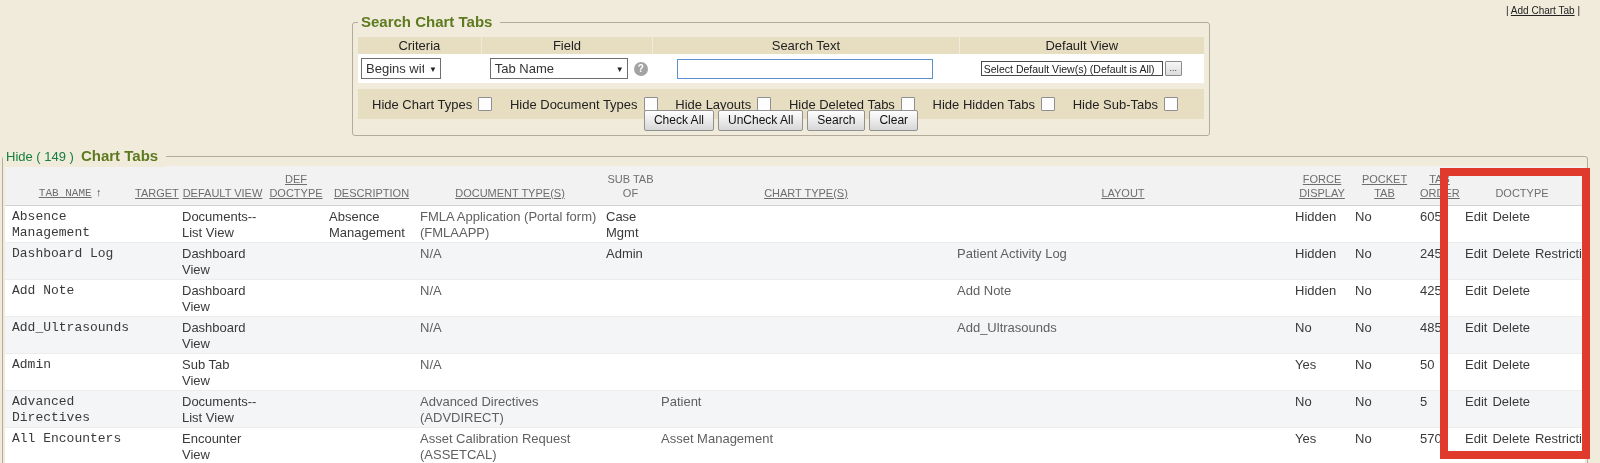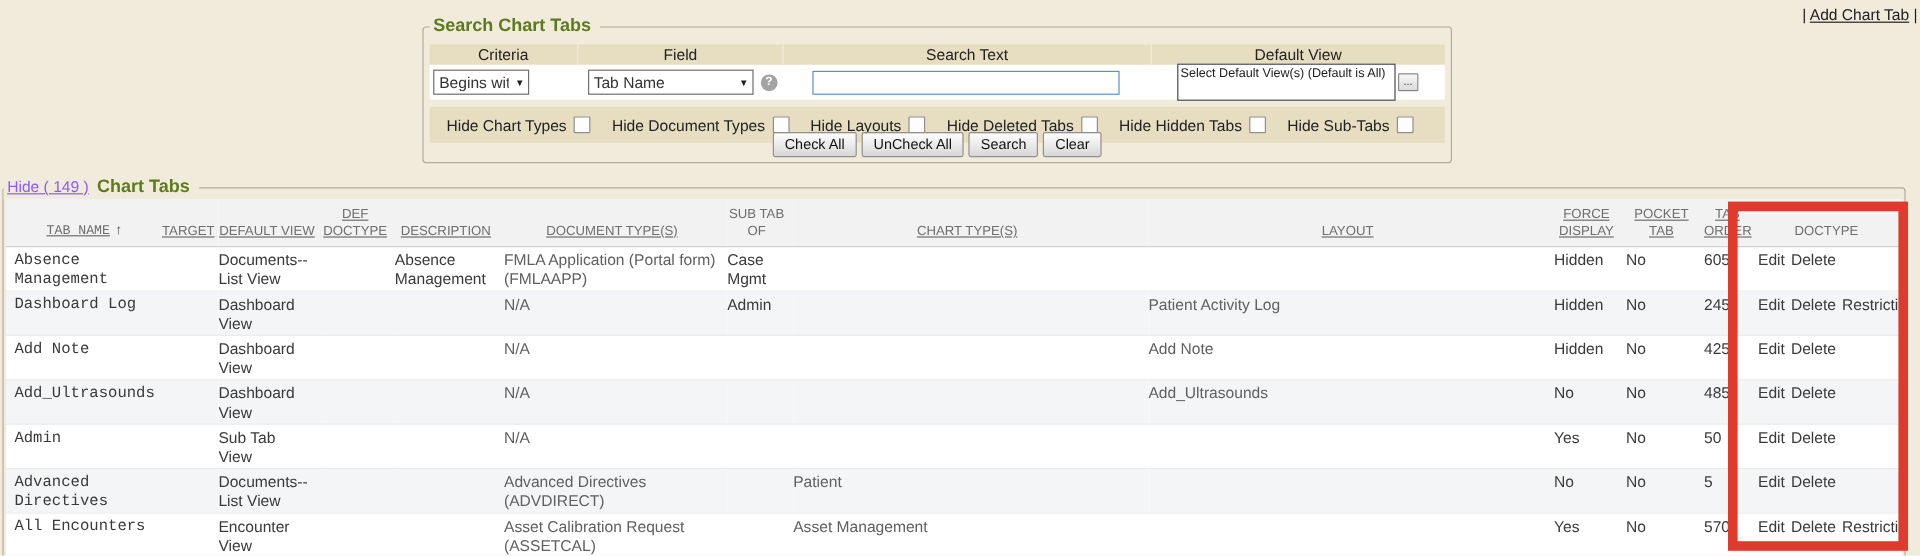--- a/index.html
+++ b/index.html
@@ -2,21 +2,21 @@
 <html><head>
 <meta charset="utf-8">
 <style>
   html,body{margin:0;padding:0;}
   body{
     width:1600px;height:463px;overflow:hidden;position:relative;
     background:#f1ebdc;color:#333;
     font-family:"Liberation Sans","DejaVu Sans",sans-serif;font-size:13px;
   }
   
-  .top-link{position:absolute;top:5px;right:2px;font-size:13px;color:#222;padding-left:48px;}
+  .top-link{position:absolute;top:5px;right:20px;font-size:10px;color:#222;padding-left:48px;}
   .top-link a{text-decoration:underline;color:#222;cursor:pointer;}
 
   
   .fs{position:absolute;border:1px solid #b3ac9c;border-radius:3px;box-sizing:border-box;}
   .fs-legend{position:absolute;top:-11px;left:5px;background:#f1ebdc;
     padding:0 8px 0 3px;font-size:15px;font-weight:bold;color:#5d7a1f;line-height:20px;white-space:nowrap;}
 
   
   .search-fs{left:352px;top:22px;width:858px;height:114px;}
   .search-inner{margin:14px 5px 0 5px;}
@@ -32,36 +32,36 @@
   .sel-text{white-space:nowrap;overflow:hidden;}
   .sel-arrow{position:absolute;right:3px;top:50%;transform:translateY(-45%);font-size:8px;color:#222;}
   .criteria-sel{width:80px;margin-left:3px;}
   .field-sel{width:138px;margin-left:9px;}
   .help-icon{width:14px;height:14px;border-radius:50%;background:#a3a3a3;color:#fff;
     font-size:10px;font-weight:bold;display:inline-flex;align-items:center;justify-content:center;margin-left:6px;}
   .sg-w2.sg-cell{justify-content:center;}
   .search-input{width:248px;height:18px;border:1px solid #5d90cf;outline:none;
     padding:0 3px;font-size:13px;background:#fff;font-family:inherit;}
   .sg-w3.sg-cell{justify-content:center;}
-  .dv-input{width:182px;height:31px;line-height:15px;border:1px solid #4a4a4a;background:#fff;
+  .dv-input{width:182px;height:15px;line-height:15px;border:1px solid #4a4a4a;background:#fff;
     font-size:10.5px;color:#222;padding:0 2px;overflow:hidden;white-space:nowrap;box-sizing:border-box;}
   .dots-button{width:17px;height:15px;font-size:9px;line-height:9px;border:1px solid #8a8a8a;
     background:linear-gradient(#f7f7f7,#dcdcdc);margin-left:2px;padding:0;color:#333;border-radius:1px;font-family:inherit;}
   .cb-row{position:absolute;left:5px;right:5px;top:66px;height:30px;background:#e7dec2;
     display:flex;align-items:center;justify-content:space-between;padding:0 26px 0 14px;box-sizing:border-box;}
   .cb-item{display:flex;align-items:center;font-size:13px;color:#222;white-space:nowrap;}
   .checkbox{width:12px;height:12px;border:1px solid #8f8f8f;background:#fdfdfd;margin-left:6px;border-radius:1px;}
   .btn-row{position:absolute;left:0;right:0;top:87px;text-align:center;}
   .btn{font-family:inherit;font-size:12px;padding:2px 9px 3px;border:1px solid #919191;border-radius:2px;
     background:linear-gradient(#fefefe,#e3e3e3 70%,#d7d7d7);margin:0 2px;color:#111;}
 
   
   .table-fs{left:2px;top:156px;width:1586px;height:330px;}
   .table-fs .fs-legend{left:0;}
-  .hide-link{font-size:13px;font-weight:normal;color:#8b5cf6;text-decoration:underline;margin-right:7px;cursor:pointer;}
+  .hide-link{font-size:13px;font-weight:normal;color:#15803d;margin-right:7px;cursor:pointer;}
   table{border-collapse:collapse;table-layout:fixed;width:1580px;margin:9px 0 0 2px;background:#fff;}
   col.w1{width:130px}col.w2{width:47px}col.w3{width:87px}col.w4{width:60px}col.w5{width:91px}
   col.w6{width:186px}col.w7{width:55px}col.w8{width:296px}col.w9{width:338px}col.w10{width:60px}
   col.w11{width:65px}col.w12{width:45px}col.w13{width:120px}
   thead th{background:#f2f2f2;vertical-align:bottom;text-align:center;font-size:11px;font-weight:normal;
     color:#6e6e6e;padding:6px 6px 5px 0;border-bottom:1px solid #d2d2d2;}
   th:first-child,tbody td:first-child{padding-left:7px;font-family:Liberation Mono, monospace;}
   .th-link{text-decoration:underline;white-space:pre-line;line-height:14px;}
   .th-plain{white-space:pre-line;line-height:14px;}
   .sort-icon{margin-left:4px;font-size:11px;color:#444;font-weight:bold;display:inline-block;}

